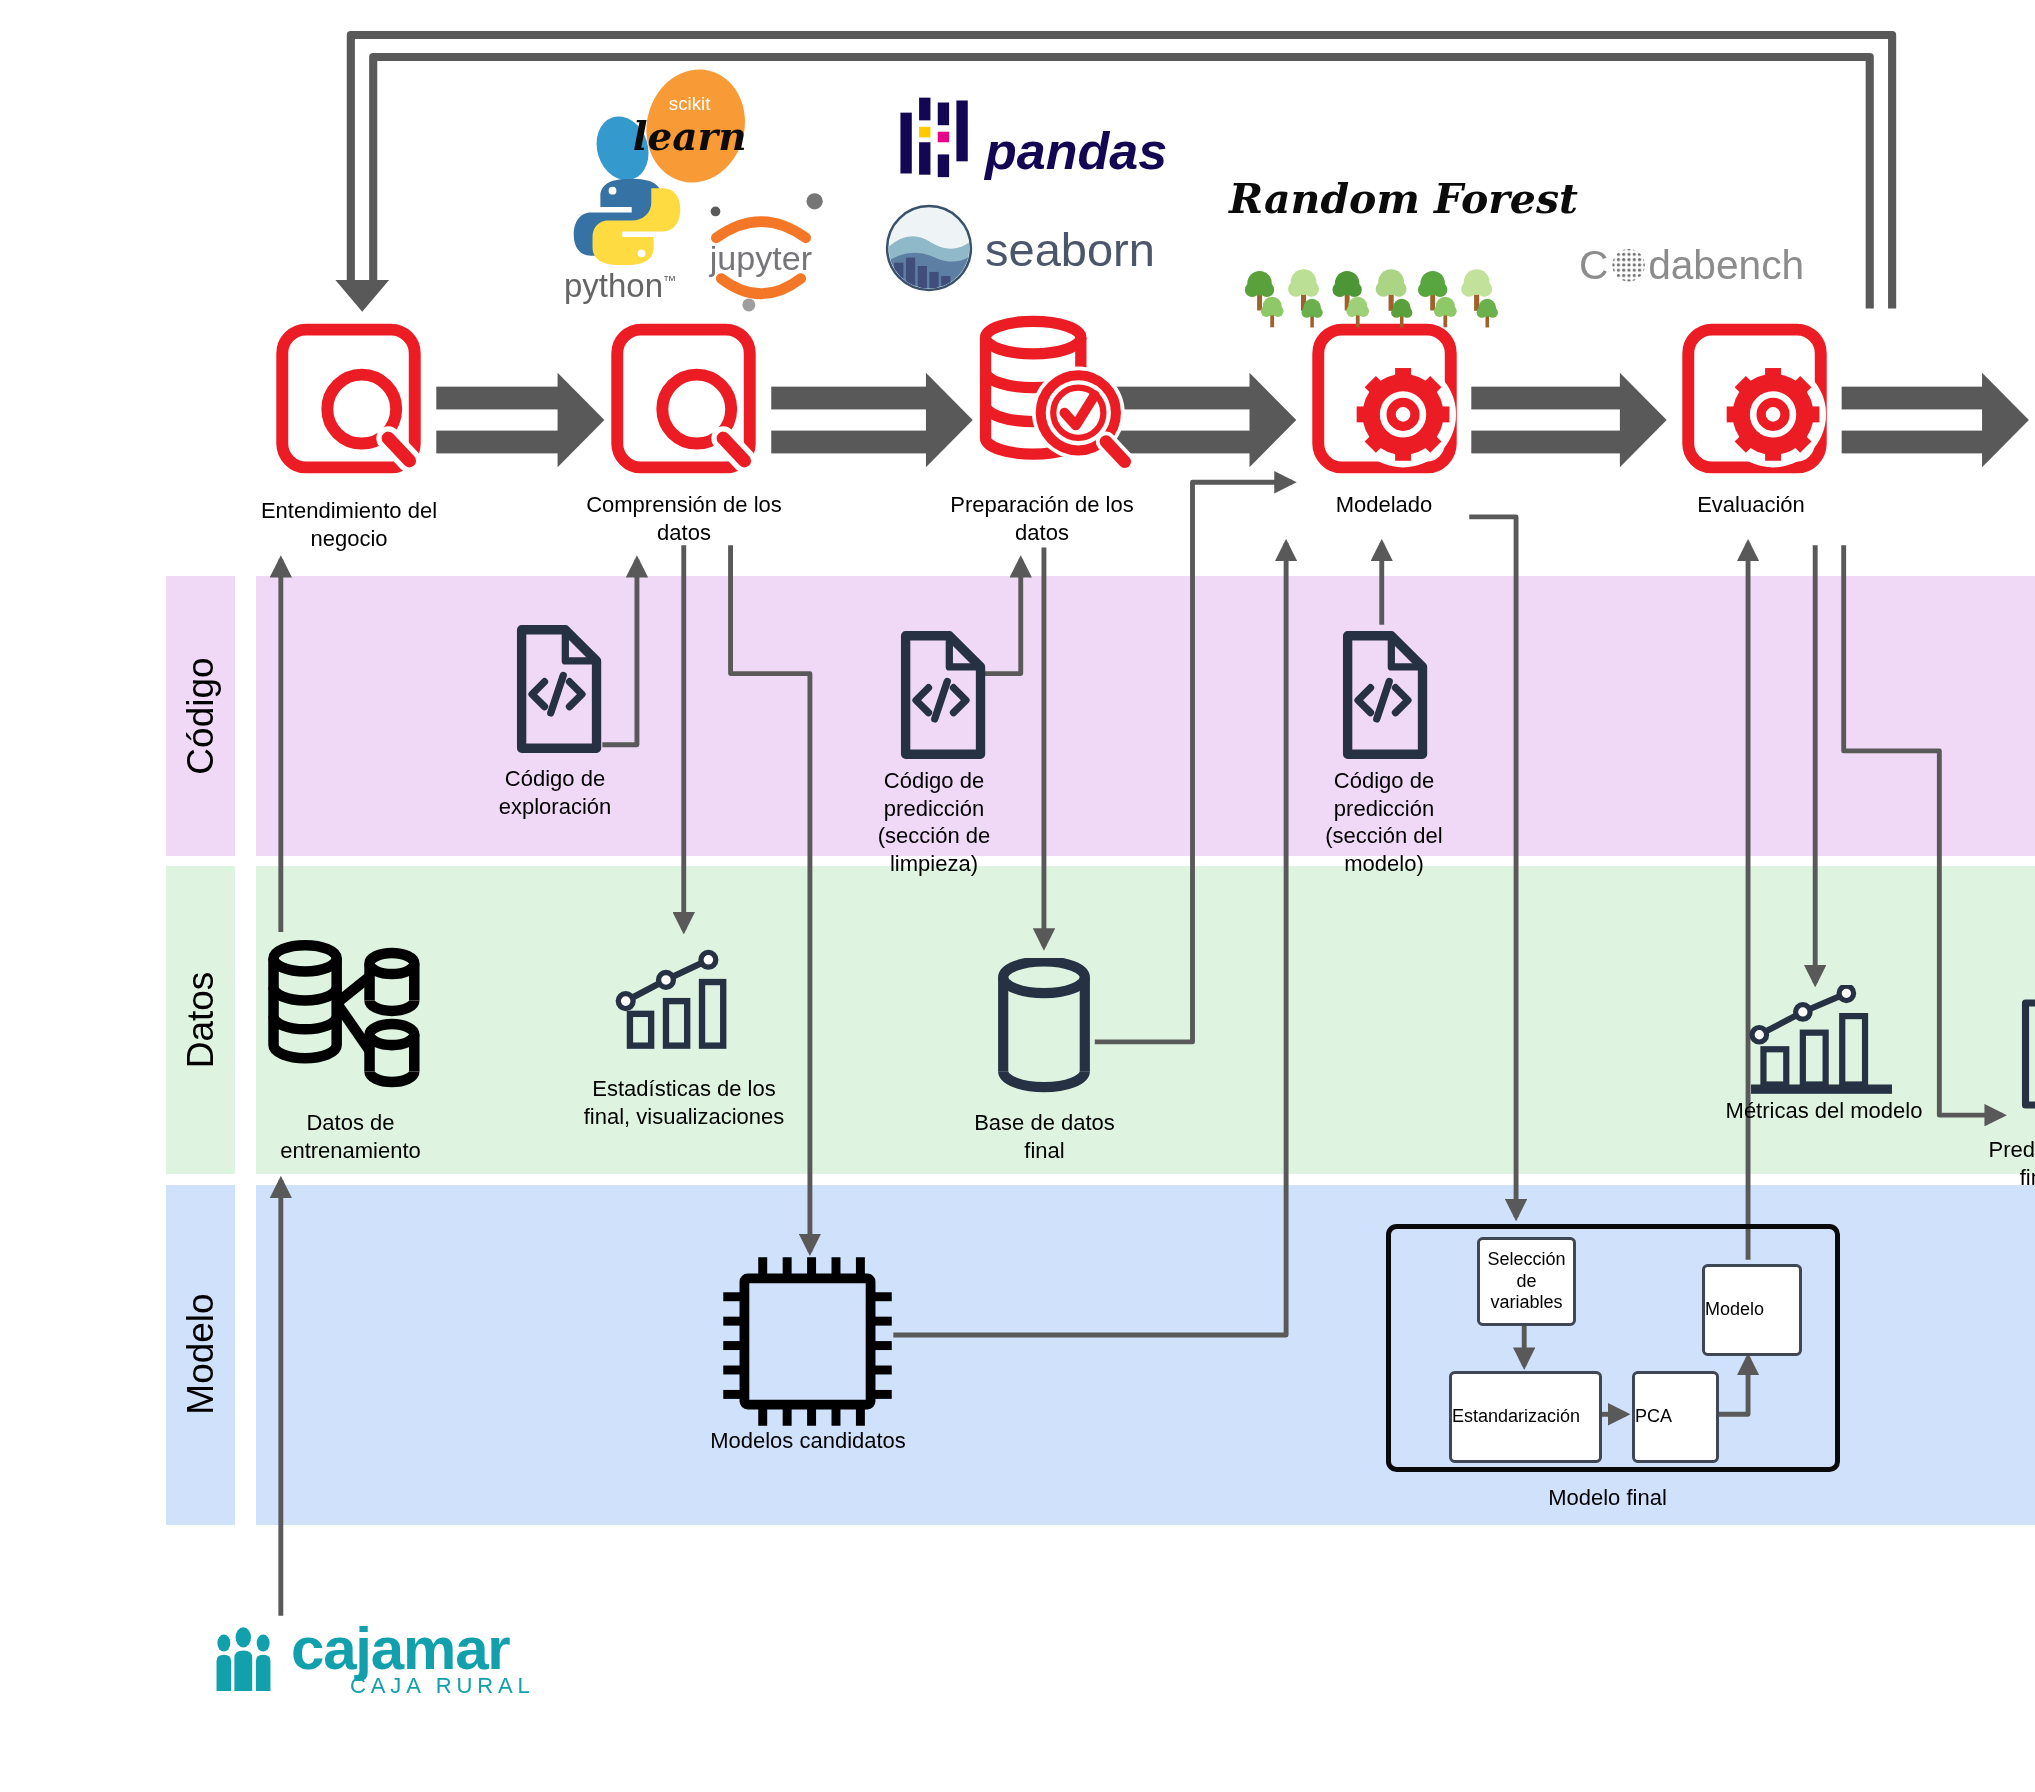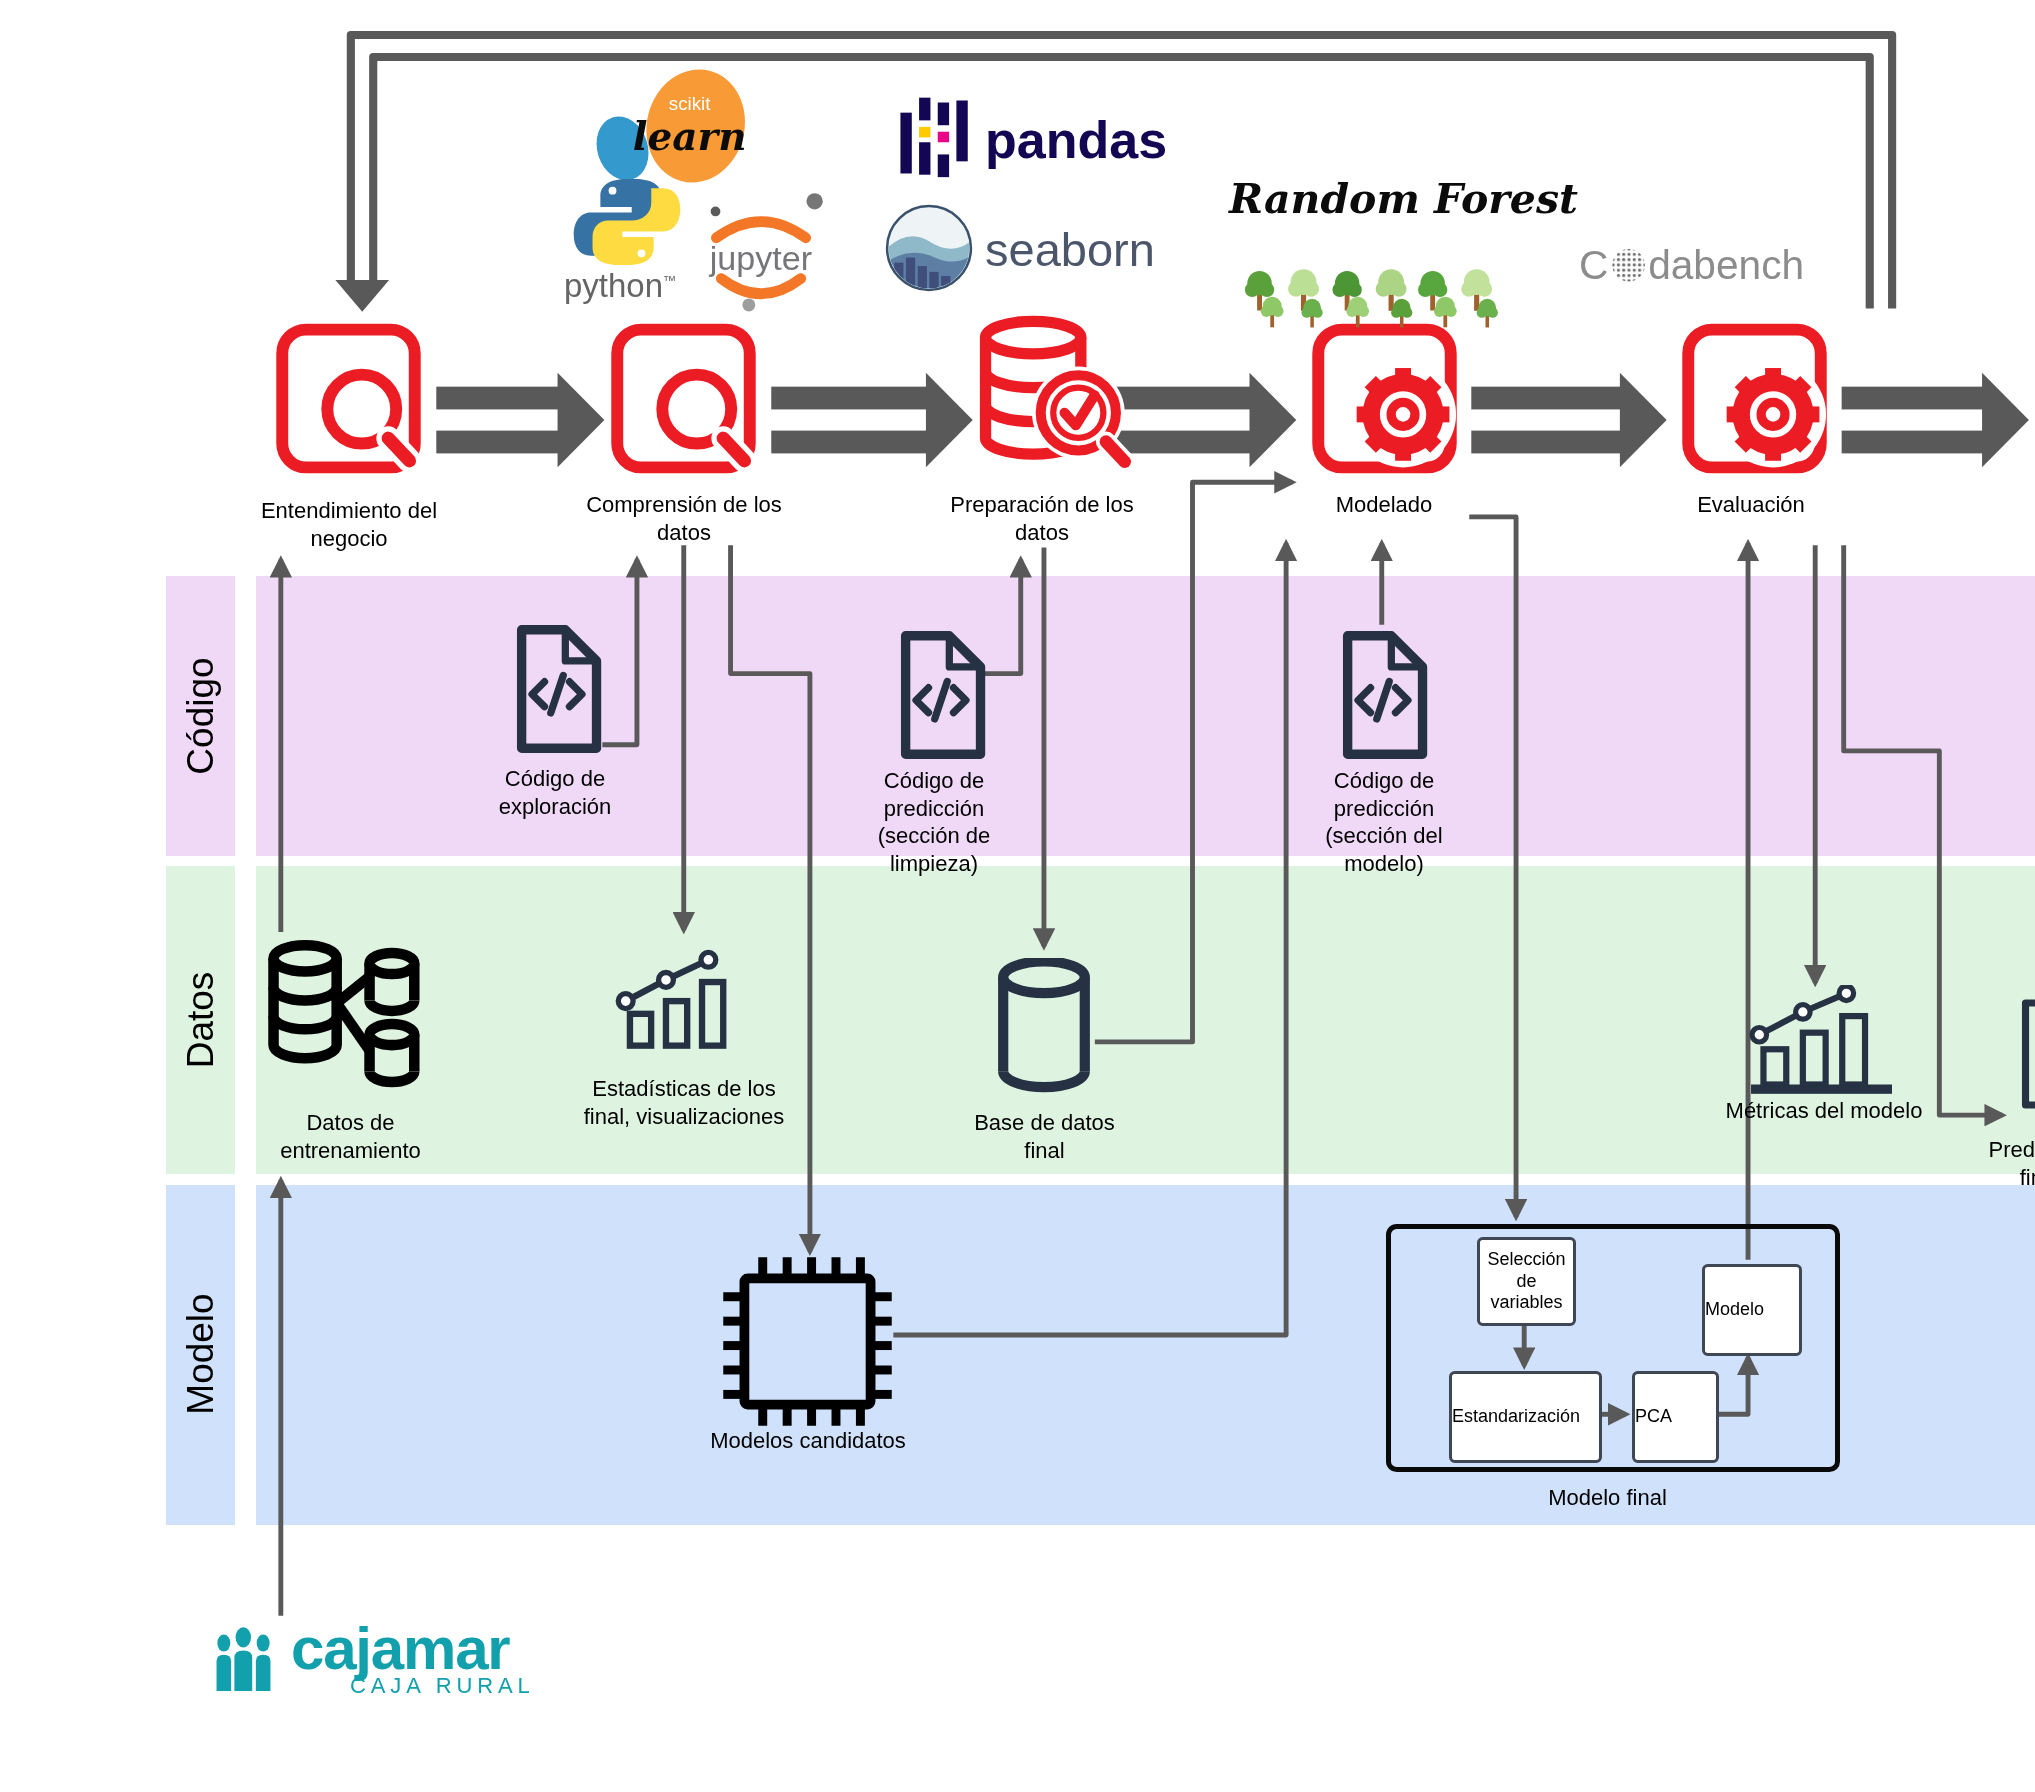--- a/index.html
+++ b/index.html
@@ -375,21 +375,21 @@
       <rect x="6" y="45" width="28" height="150"></rect>
       <rect x="52" y="8" width="28" height="56"></rect>
       <rect x="52" y="118" width="28" height="80"></rect>
       <rect x="98" y="20" width="28" height="56"></rect>
       <rect x="98" y="148" width="28" height="56"></rect>
       <rect x="144" y="15" width="28" height="150"></rect>
     </g>
     <rect x="52" y="80" width="28" height="26" fill="#ffca00"></rect>
     <rect x="98" y="92" width="28" height="26" fill="#e70488"></rect>
   </svg>
-  <div class="logo-text pandas-word" style="left:985px;top:110px;">pandas</div>
+  <div class="logo-text pandas-word" style="left:985px;top:121px;font-style:italic;">pandas</div>
 
   <svg class="icon" style="left:885px;top:204px;" width="88" height="88" viewBox="0 0 210 210">
     <defs>
         <clipPath id="seacirc">
           <circle cx="105" cy="105" r="96"></circle>
         </clipPath>
       </defs>
     <circle cx="105" cy="105" r="100" fill="#eef3f6" stroke="#39516b" stroke-width="6"></circle>
     <g clip-path="url(#seacirc)">
       <path d="M0,110 Q55,55 110,92 Q165,125 210,84 V210 H0 Z" fill="#8fb8c9"></path>

